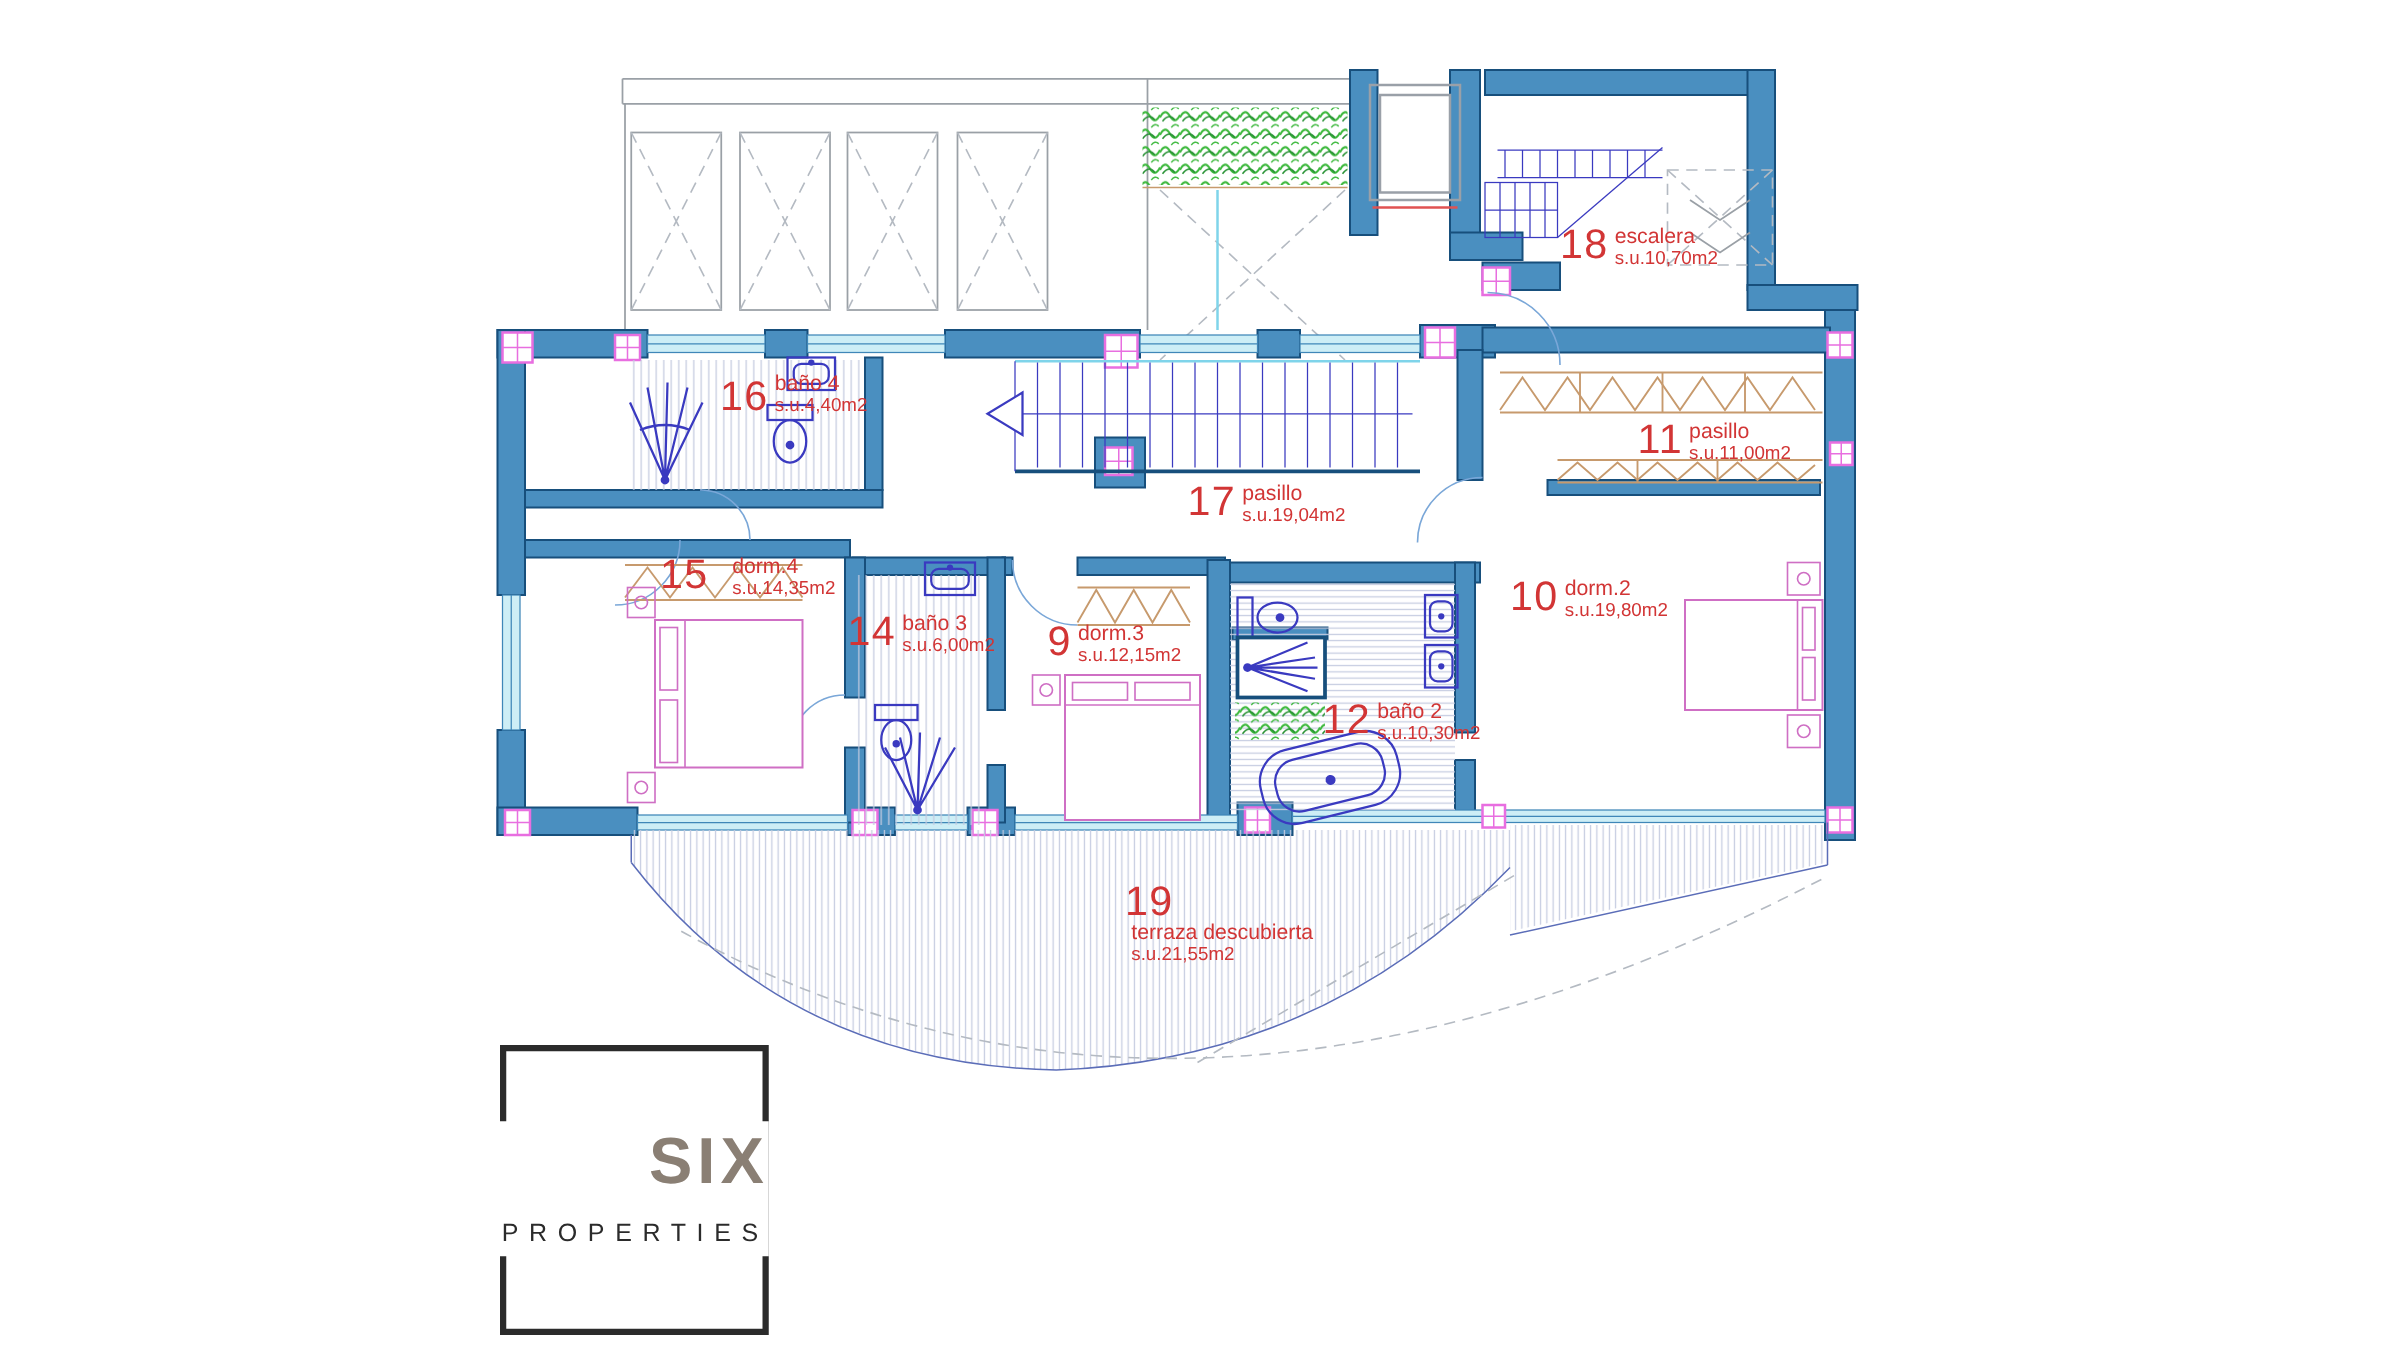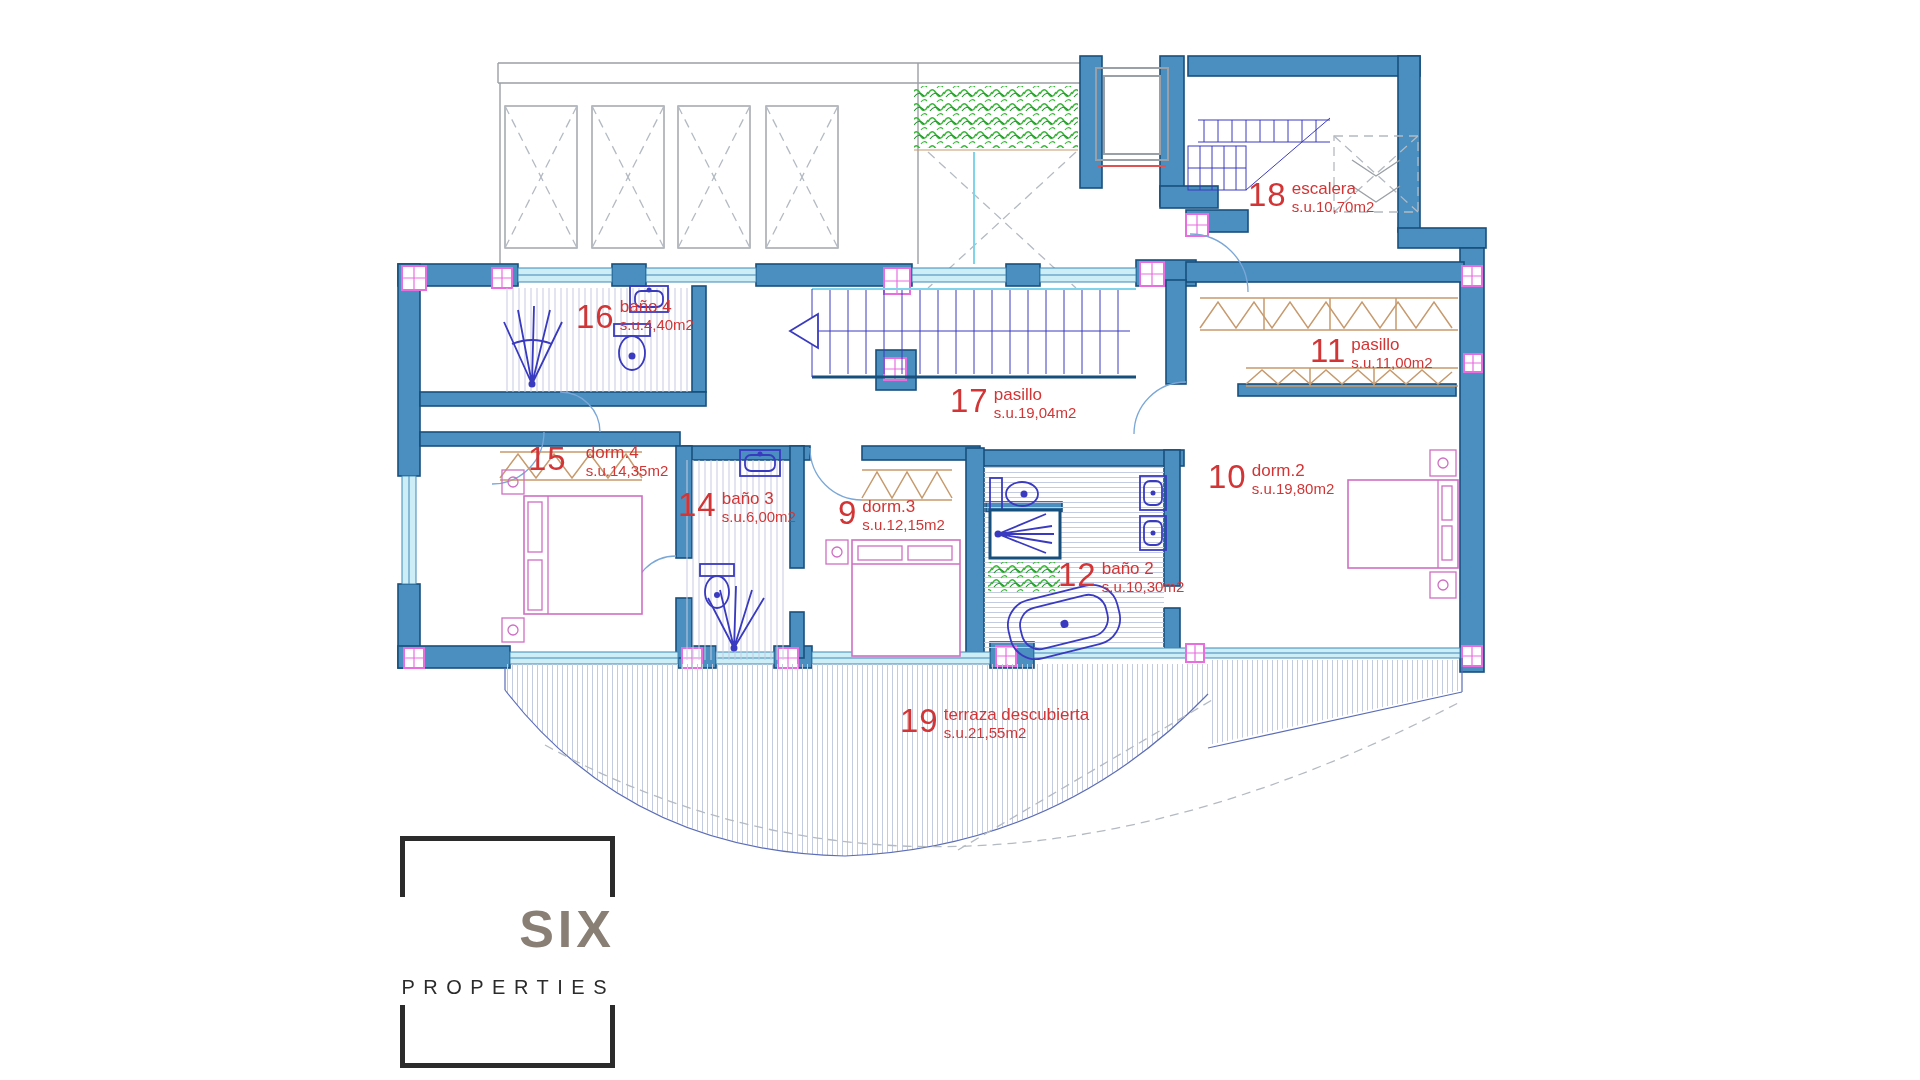--- a/index.html
+++ b/index.html
@@ -426,21 +426,21 @@
     <span class="rl-area">s.u.19,04m2</span>
   </span>
 </div>
 <div class="room-label" style="left:1248px;top:180px;">
   <span class="rl-num">18</span>
   <span class="rl-txt">
     <span class="rl-name">escalera</span>
     <span class="rl-area">s.u.10,70m2</span>
   </span>
 </div>
-<div class="room-label" style="left:900px;top:706px;">
+<div class="room-label" style="left:900px;top:706px;flex-direction:column;">
   <span class="rl-num">19</span>
   <span class="rl-txt">
     <span class="rl-name">terraza descubierta</span>
     <span class="rl-area">s.u.21,55m2</span>
   </span>
 </div>
 
 
 <div class="logo">
   <div class="logo-text">

